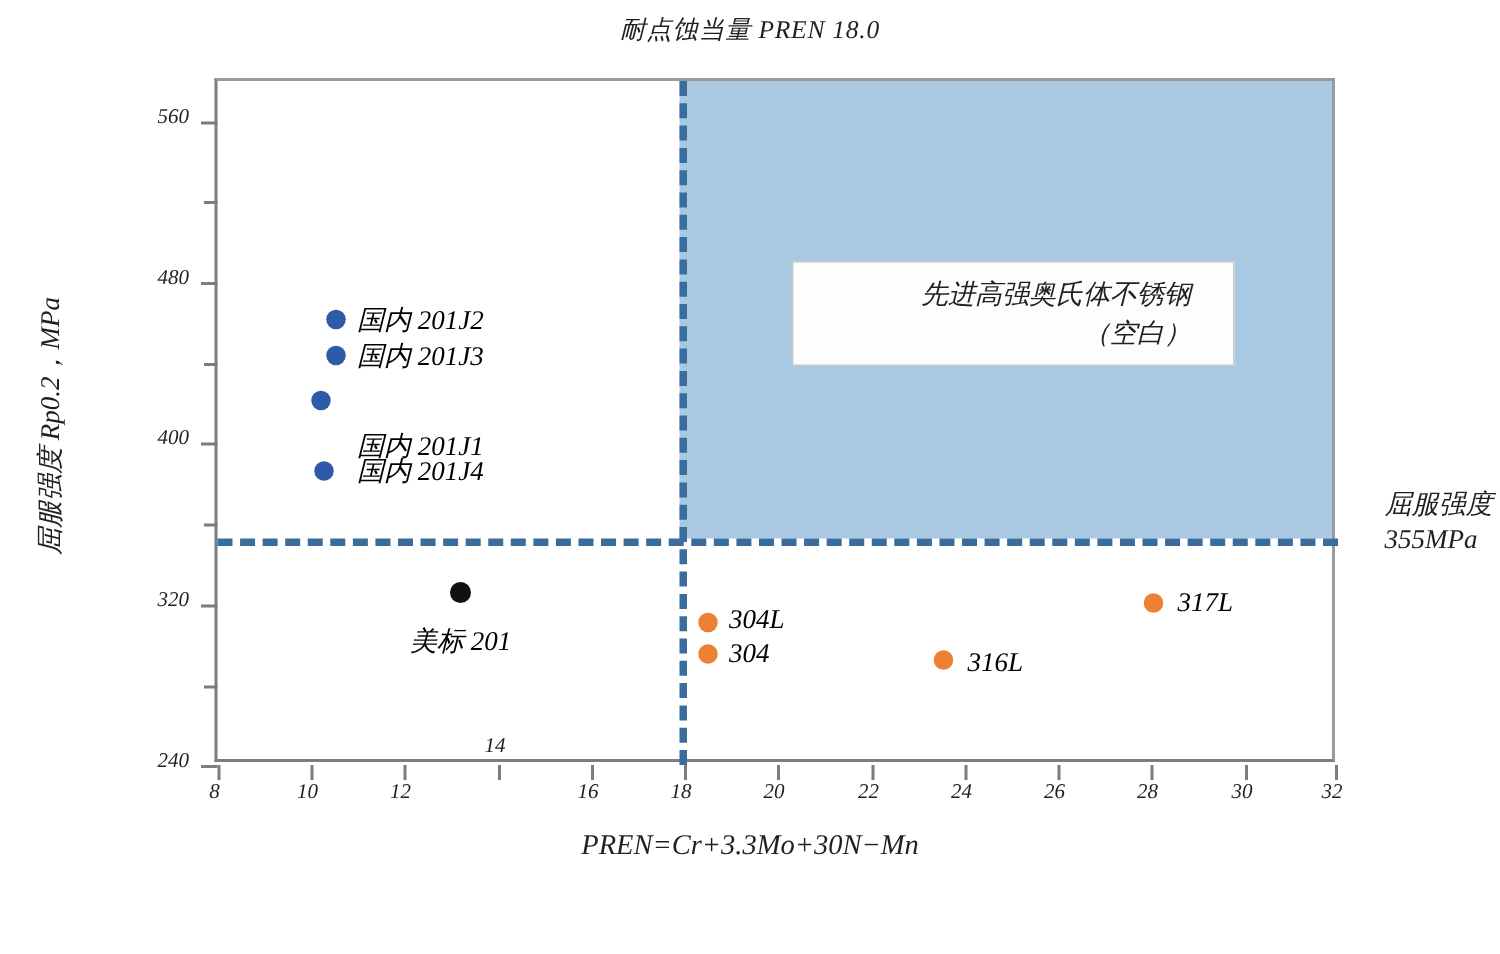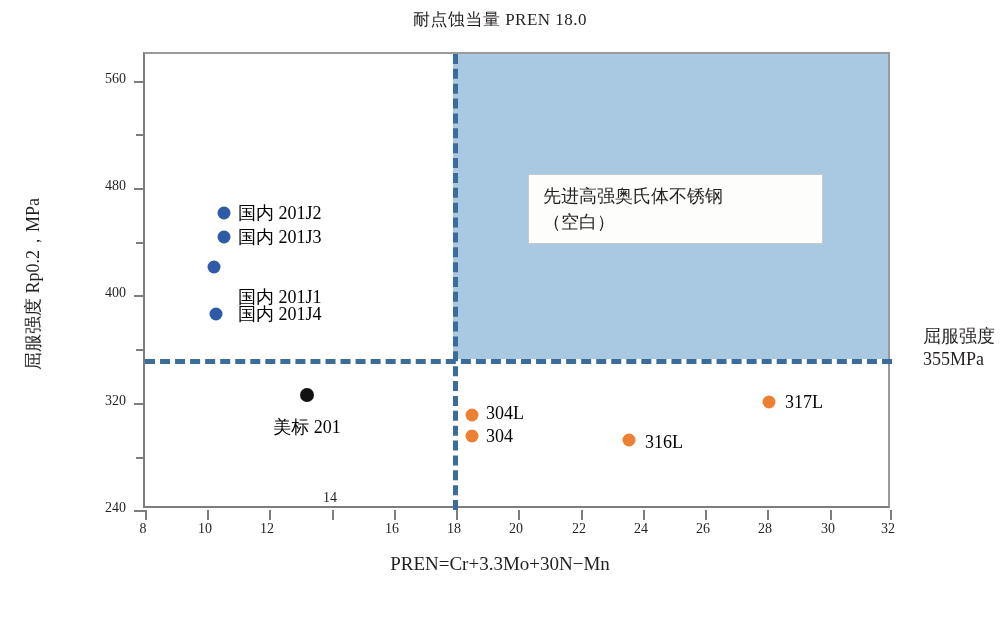--- a/index.html
+++ b/index.html
@@ -1,21 +1,21 @@
 <!DOCTYPE html>
 <html><head>
 <meta charset="utf-8">
 <style>
   html,body{margin:0;padding:0;}
   body{
     width:1000px;height:636px;background:#ffffff;
     font-family:"Liberation Serif","DejaVu Serif",serif;
     color:#1a1a1a;overflow:hidden;position:relative;
   }
-  #figure{position:absolute;left:0;top:0;width:1000px;height:484px;}
+  #figure{position:absolute;left:0;top:0;width:1000px;height:484px;font-style:italic;}
 
   
   .chart-title{
     position:absolute;left:0;top:8px;width:1000px;text-align:center;
     font-size:17px;letter-spacing:.5px;color:#231f20;
     font-family:"Liberation Serif","DejaVu Serif",serif;
   }
 
   
   .plot-area{
@@ -68,22 +68,22 @@
   .pt-black{background:#111111;}
   .pt-label{
     position:absolute;font-size:18px;color:#000000;white-space:nowrap;
     transform:translateY(-50%);
   }
   .pt-label.centerx{transform:translate(-50%,-50%);}
 
   
   .callout-box{
     position:absolute;background:#fdfdfb;border:1px solid #c9c9c9;
-    text-align:left;font-size:18px;color:#231f20;line-height:1.45;
-    padding:8px 14px;box-sizing:border-box;
+    text-align:right;font-size:18px;color:#231f20;line-height:1.45;
+    padding:8px 28px;box-sizing:border-box;
   }
 
   
   .right-note{
     position:absolute;font-size:18px;color:#231f20;line-height:1.3;
     text-align:left;white-space:nowrap;margin-left:25px;
   }
 
   
   .caption{

